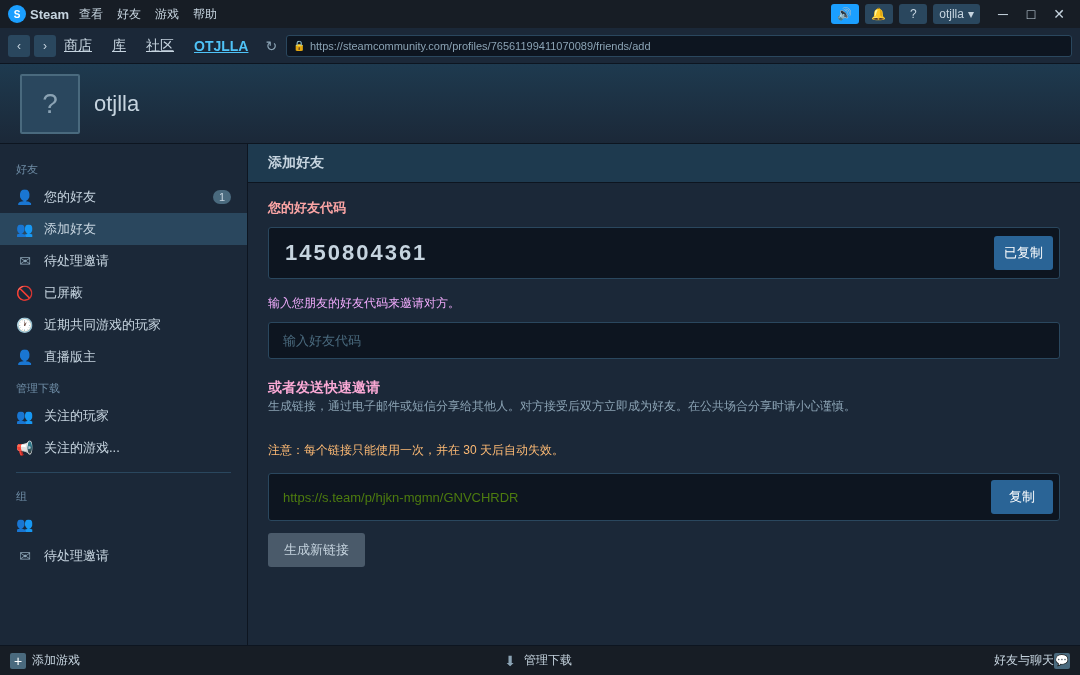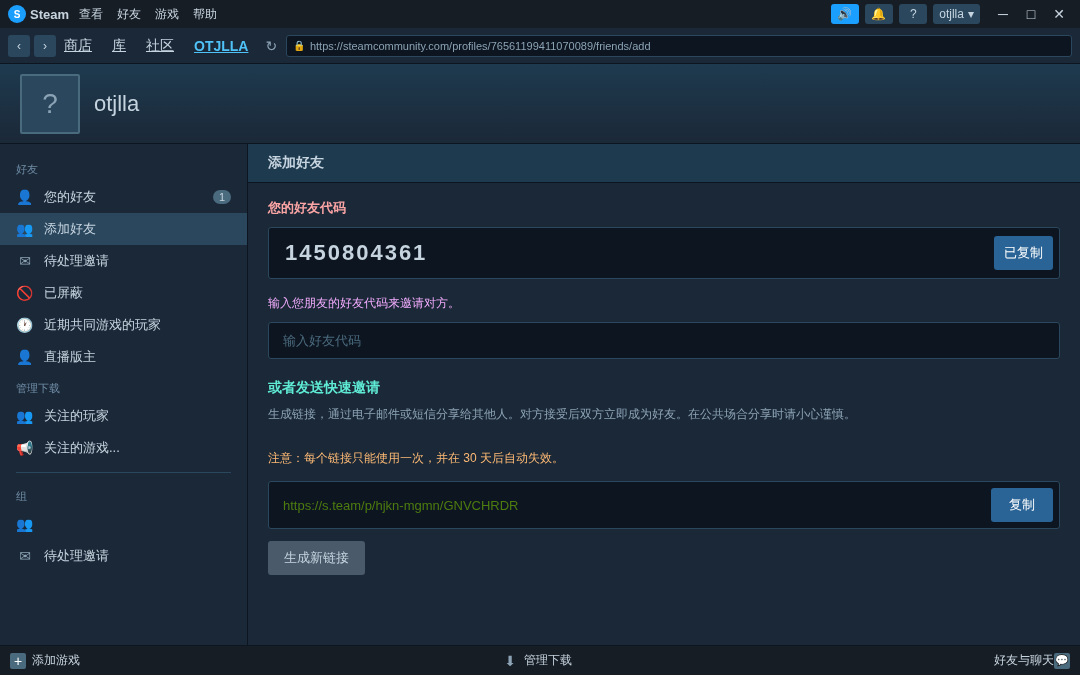--- a/index.html
+++ b/index.html
@@ -335,23 +335,22 @@
       color: #8ba3b4;
       font-size: 13px;
       padding: 10px 14px;
       outline: none;
       margin-bottom: 20px;
     }
     .invite-input::placeholder { color: #4a6a7e; }
 
     .fast-invite-title {
       font-size: 14px;
-      color: #5eead4;
+      color: #f9a8d4;
       font-weight: bold;
-      margin-bottom: 8px;
     }
     .fast-invite-desc {
       font-size: 12px;
       color: #8ba3b4;
       line-height: 1.6;
       margin-bottom: 26px;
     }
     .fast-invite-note {
       font-size: 12px;
       color: #fdba74;

